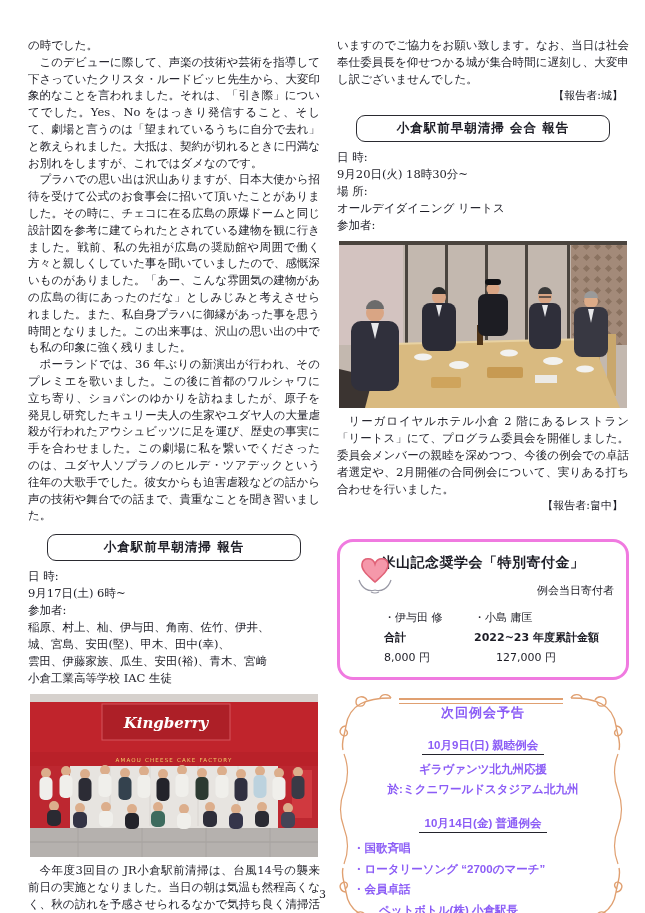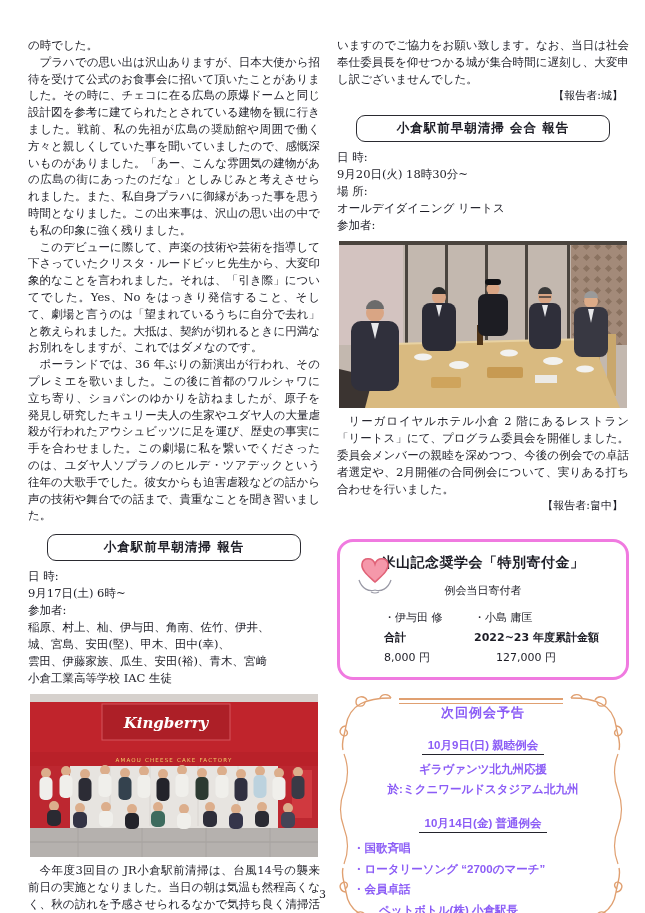--- a/index.html
+++ b/index.html
@@ -18,21 +18,21 @@
   .detail{font-size:11.5px;line-height:17px;}
   .detail-row{display:flex;flex-direction:column;}
   .detail-label{white-space:nowrap;}
   .detail-content{flex:1;}
 
   .photo{display:block;margin:7px auto 5px;}
 
   .pink-box{position:relative;border:3px solid #f07ae0;border-radius:16px;margin-top:24px;
             padding:12px 12px 12px;font-family:"DejaVu Sans","Liberation Sans",sans-serif;}
   .pink-title{text-align:center;font-weight:bold;font-size:14px;letter-spacing:.5px;}
-  .pink-sub{text-align:center;font-size:11px;margin-top:11px;}
+  .pink-sub{text-align:right;font-size:11px;margin-top:11px;}
   .pink-grid{display:grid;grid-template-columns:42% 58%;margin-top:12px;row-gap:5px;font-size:11px;}
   .pg-l{padding-left:32px;}
   .pg-r{padding-left:12px;}
   .pg-bold{font-weight:bold;}
   .heart-wrap{position:absolute;left:16px;top:10px;}
 
   .frame-wrap{position:relative;margin-top:12px;height:234px;
               font-family:Liberation Sans, sans-serif;color:#8b5cf6;}
   .frame-svg{position:absolute;left:0;top:0;}
   .frame-content{position:absolute;left:0;top:0;right:0;padding-top:12px;text-align:center;
@@ -47,22 +47,22 @@
   .page-num{position:absolute;left:0;right:0;bottom:12px;text-align:center;font-size:11px;}
 </style>
 </head>
 <body>
 
 <div class="page">
   <div class="cols">
 
     <div class="col">
       <p class="para noind">の時でした。</p>
+      <p class="para">このデビューに際して、声楽の技術や芸術を指導して下さっていたクリスタ・ルードビッヒ先生から、大変印象的なことを言われました。それは、「引き際」についてでした。Yes、No をはっきり発信すること、そして、劇場と言うのは「望まれているうちに自分で去れ」と教えられました。大抵は、契約が切れるときに円満なお別れをしますが、これではダメなのです。</p>
       <p class="para">プラハでの思い出は沢山ありますが、日本大使から招待を受けて公式のお食事会に招いて頂いたことがありました。その時に、チェコに在る広島の原爆ドームと同じ設計図を参考に建てられたとされている建物を観に行きました。戦前、私の先祖が広島の奨励館や周囲で働く方々と親しくしていた事を聞いていましたので、感慨深いものがありました。「あー、こんな雰囲気の建物があの広島の街にあったのだな」としみじみと考えさせられました。また、私自身プラハに御縁があった事を思う時間となりました。この出来事は、沢山の思い出の中でも私の印象に強く残りました。</p>
-      <p class="para">このデビューに際して、声楽の技術や芸術を指導して下さっていたクリスタ・ルードビッヒ先生から、大変印象的なことを言われました。それは、「引き際」についてでした。Yes、No をはっきり発信すること、そして、劇場と言うのは「望まれているうちに自分で去れ」と教えられました。大抵は、契約が切れるときに円満なお別れをしますが、これではダメなのです。</p>
       <p class="para">ポーランドでは、36 年ぶりの新演出が行われ、そのプレミエを歌いました。この後に首都のワルシャワに立ち寄り、ショパンのゆかりを訪ねましたが、原子を発見し研究したキュリー夫人の生家やユダヤ人の大量虐殺が行われたアウシュビッツに足を運び、歴史の事実に手を合わせました。この劇場に私を繋いでくださったのは、ユダヤ人ソプラノのヒルデ・ツアデックという往年の大歌手でした。彼女からも迫害虐殺などの話から声の技術や舞台での話まで、貴重なことを聞き習いました。</p>
 
       <div class="title-box">小倉駅前早朝清掃 報告</div>
 
       <div class="detail">
         <div class="detail-row">
           <span class="detail-label">日 時:</span>
           <span>9月17日(土) 6時~</span>
         </div>
         <div class="detail-row">

